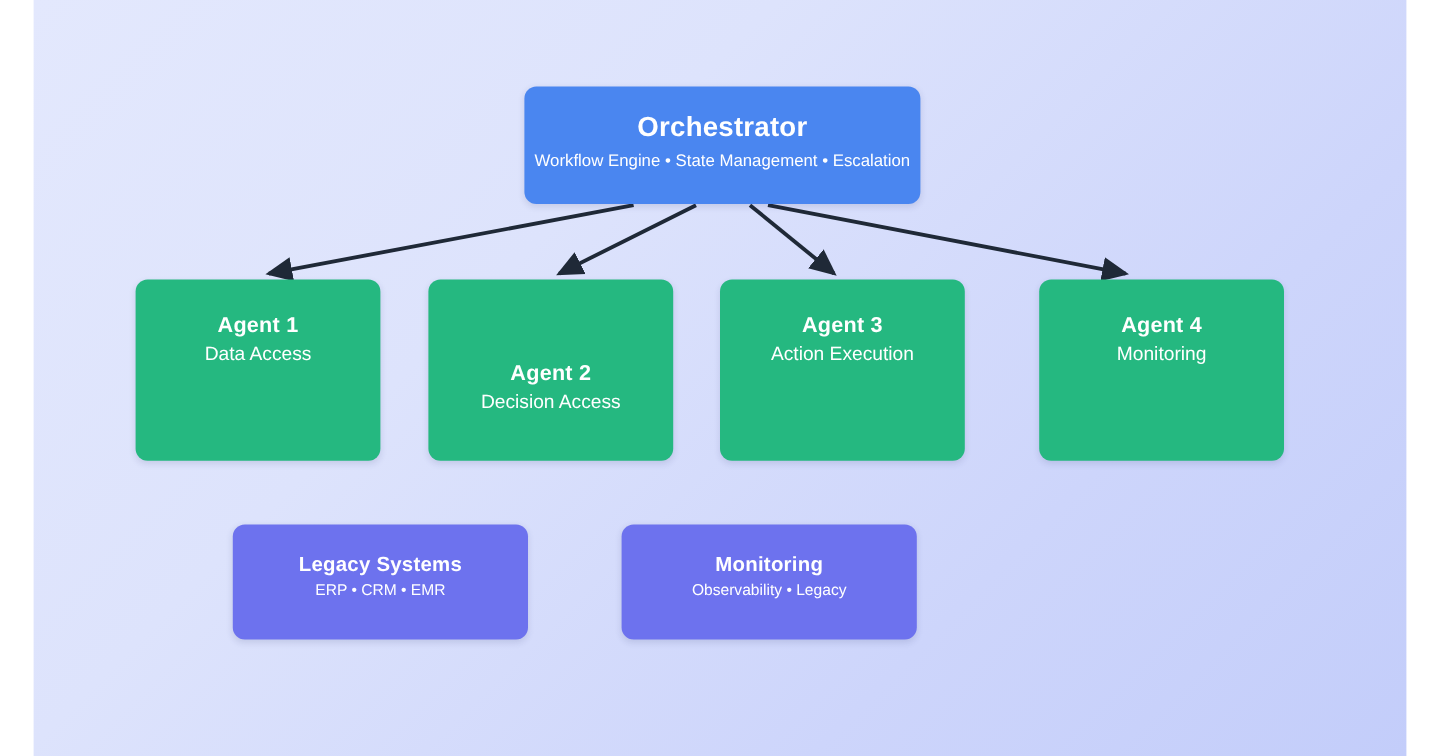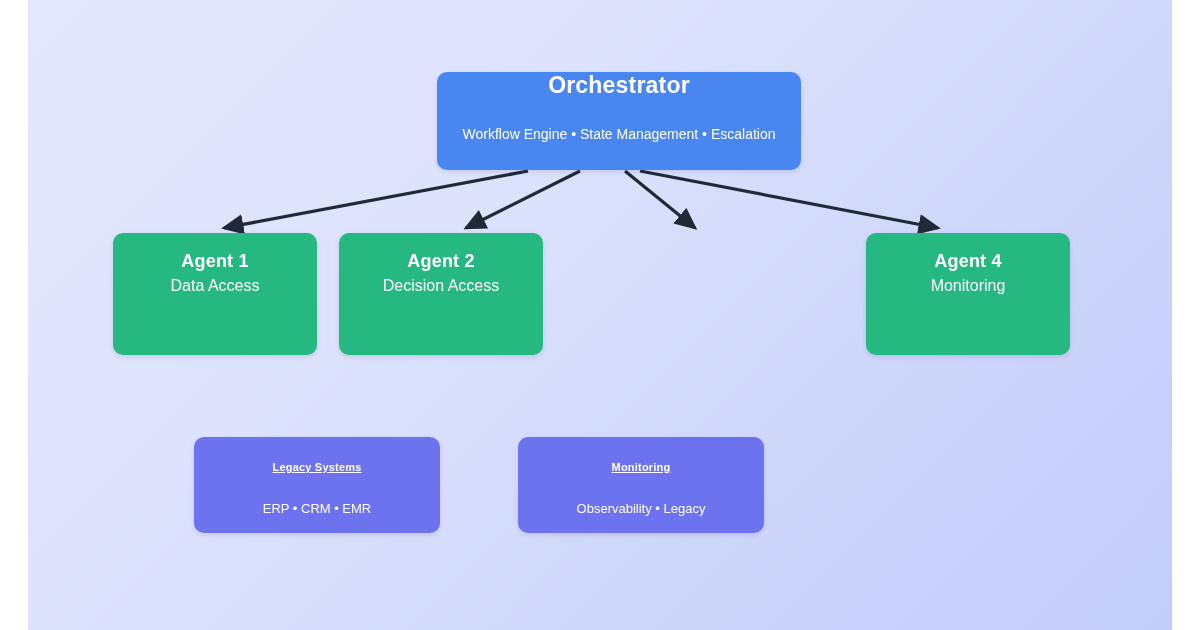--- a/index.html
+++ b/index.html
@@ -62,53 +62,54 @@
 
   .node-sub {
     color: #ffffff;
     font-weight: normal;
   }
 
   
   #orchestrator {
     left: 437px;
     top: 72px;
-    width: 364px;
+    width: 330px;
     height: 98px;
     background: #4a86f0;
+    padding-top: 20px;
   }
   #orchestrator .node-title { font-size: 23px; }
-  #orchestrator .node-sub { font-size: 14px; margin-top: 27px; }
+  #orchestrator .node-sub { font-size: 14px; margin-top: 6px; }
 
   
   .agent {
     top: 233px;
     width: 204px;
-    height: 122px;
+    height: 151px;
     background: #25b880;
-    padding-top: 18px;
+    padding-top: 28px;
   }
   .agent .node-title { font-size: 18px; }
   .agent .node-sub { font-size: 16px; margin-top: 5px; }
 
   #agent-1 { left: 113px; }
-  #agent-2 { left: 339px; }
+  #agent-2 { left: 357px; justify-content: center; }
   #agent-3 { left: 600px; }
   #agent-4 { left: 866px; }
 
   
   .support {
     top: 437px;
     width: 246px;
     height: 96px;
     background: #6d72ee;
     padding-top: 24px;
   }
-  .support .node-title { font-size: 11px; text-decoration: underline; }
-  .support .node-sub { font-size: 13px; margin-top: 28px; }
+  .support .node-title { font-size: 17px; }
+  .support .node-sub { font-size: 13px; margin-top: 3px; }
 
   #legacy-systems { left: 194px; }
   #monitoring-support { left: 518px; }
   #escalation-support { left: 843px; }
 </style>
 </head>
 <body>
 
 <div id="canvas">
 
@@ -138,20 +139,24 @@
   <div class="node agent" id="agent-1">
     <div class="node-title">Agent 1</div>
     <div class="node-sub">Data Access</div>
   </div>
 
   <div class="node agent" id="agent-2">
     <div class="node-title">Agent 2</div>
     <div class="node-sub">Decision Access</div>
   </div>
 
+  <div class="node agent" id="agent-3">
+    <div class="node-title">Agent 3</div>
+    <div class="node-sub">Action Execution</div>
+  </div>
 
   <div class="node agent" id="agent-4">
     <div class="node-title">Agent 4</div>
     <div class="node-sub">Monitoring</div>
   </div>
 
   <div class="node support" id="legacy-systems">
     <div class="node-title">Legacy Systems</div>
     <div class="node-sub">ERP • CRM • EMR</div>
   </div>

